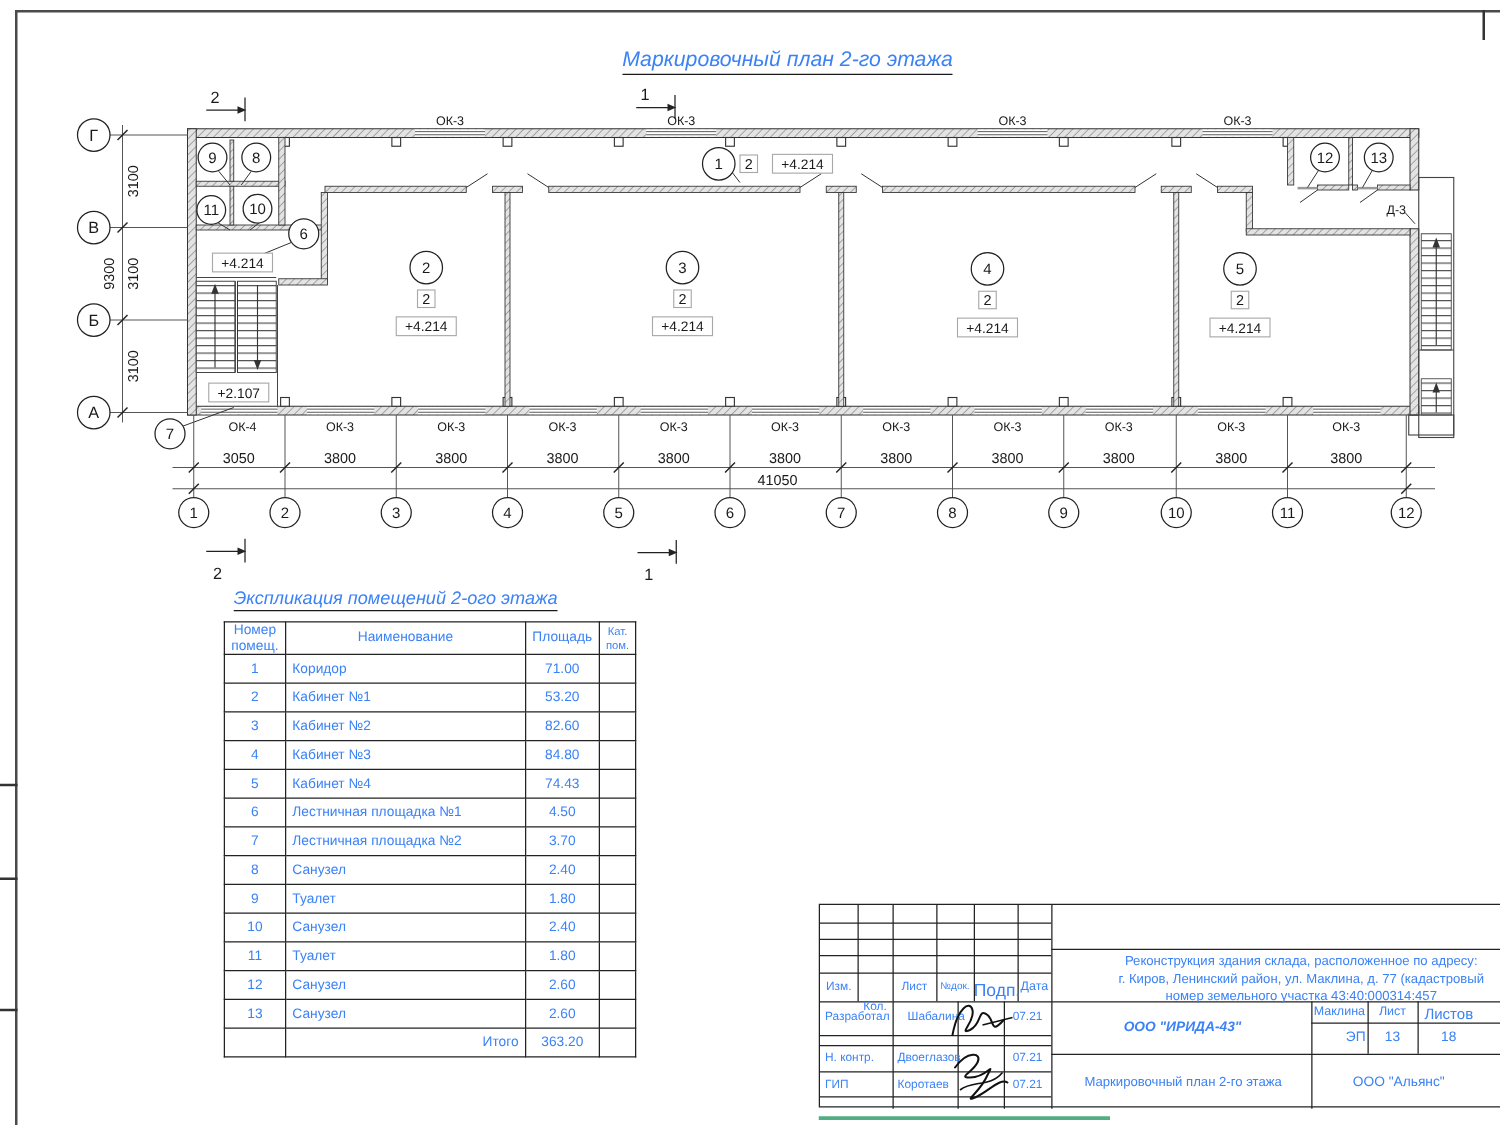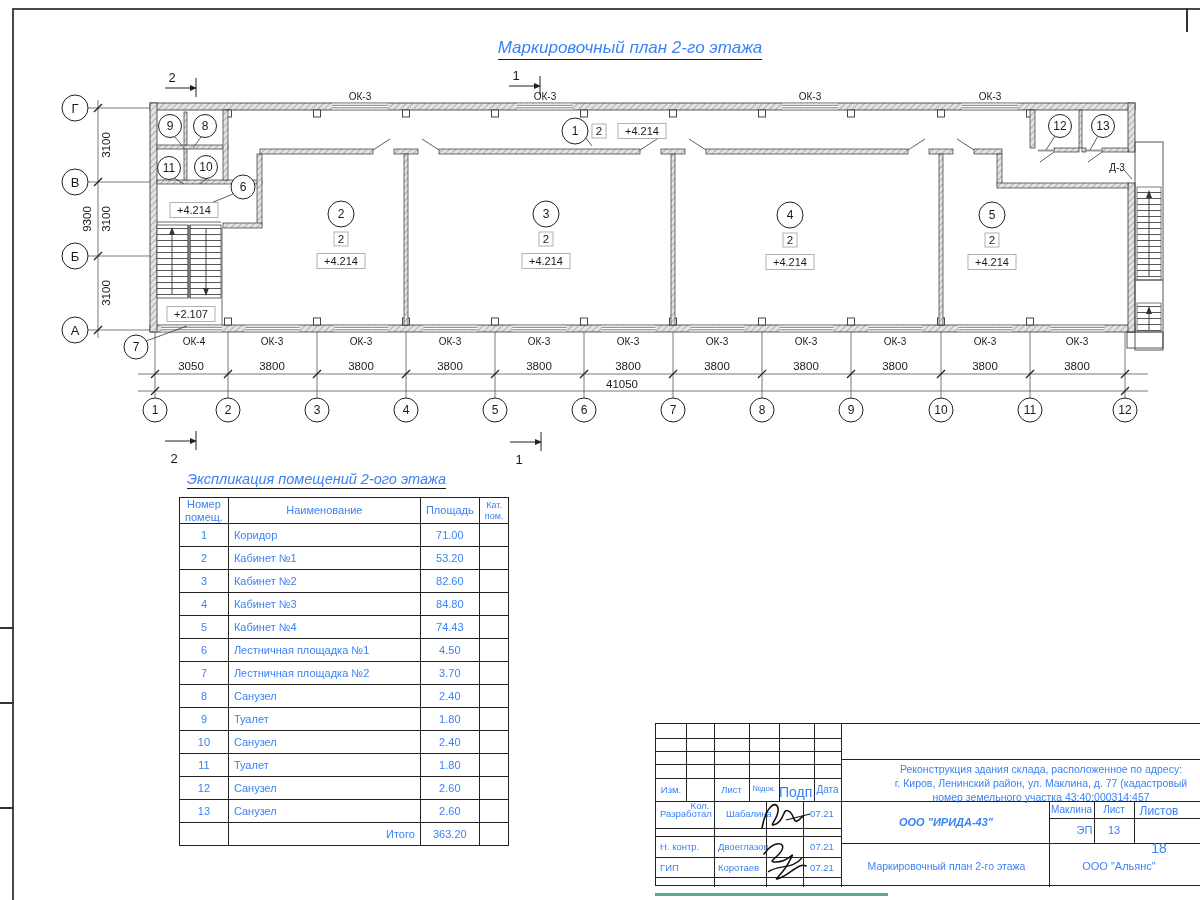--- a/index.html
+++ b/index.html
@@ -618,18 +618,18 @@
     <div class="txt ctr" style="left:195px;top:39px;width:380px;font-size:10.5px;">Реконструкция здания склада, расположенное по адресу:</div>
     <div class="txt ctr" style="left:195px;top:53px;width:380px;font-size:10.5px;">г. Киров, Ленинский район, ул. Маклина, д. 77 (кадастровый</div>
     <div class="txt ctr" style="left:195px;top:67px;width:380px;font-size:10.5px;">номер земельного участка 43:40:000314:457</div>
     <div class="txt ctr" style="left:205px;top:92px;width:170px;font-size:11px;font-style:italic;font-weight:bold;">ООО "ИРИДА-43"</div>
     <div class="txt ctr" style="left:193px;top:136px;width:195px;font-size:10.5px;">Маркировочный план 2-го этажа</div>
     <div class="txt ctr" style="left:393px;top:80px;width:45px;font-size:10px;">Маклина</div>
     <div class="txt ctr" style="left:438px;top:80px;width:40px;font-size:10px;">Лист</div>
     <div class="txt ctr" style="left:478px;top:80px;width:50px;font-size:12px;">Листов</div>
     <div class="txt ctr" style="left:390px;top:100px;width:45px;font-size:11px;margin-left:16px;">ЭП</div>
     <div class="txt ctr" style="left:438px;top:100px;width:40px;font-size:11px;">13</div>
-    <div class="txt ctr" style="left:478px;top:116px;width:50px;font-size:14px;">18</div>
+    <div class="txt ctr" style="left:478px;top:100px;width:50px;font-size:11px;">18</div>
     <div class="txt ctr" style="left:398px;top:136px;width:130px;font-size:11px;">ООО "Альянс"</div>
   </div>
 
   <div class="green-line"></div>
 </div>
 
 </body></html>

